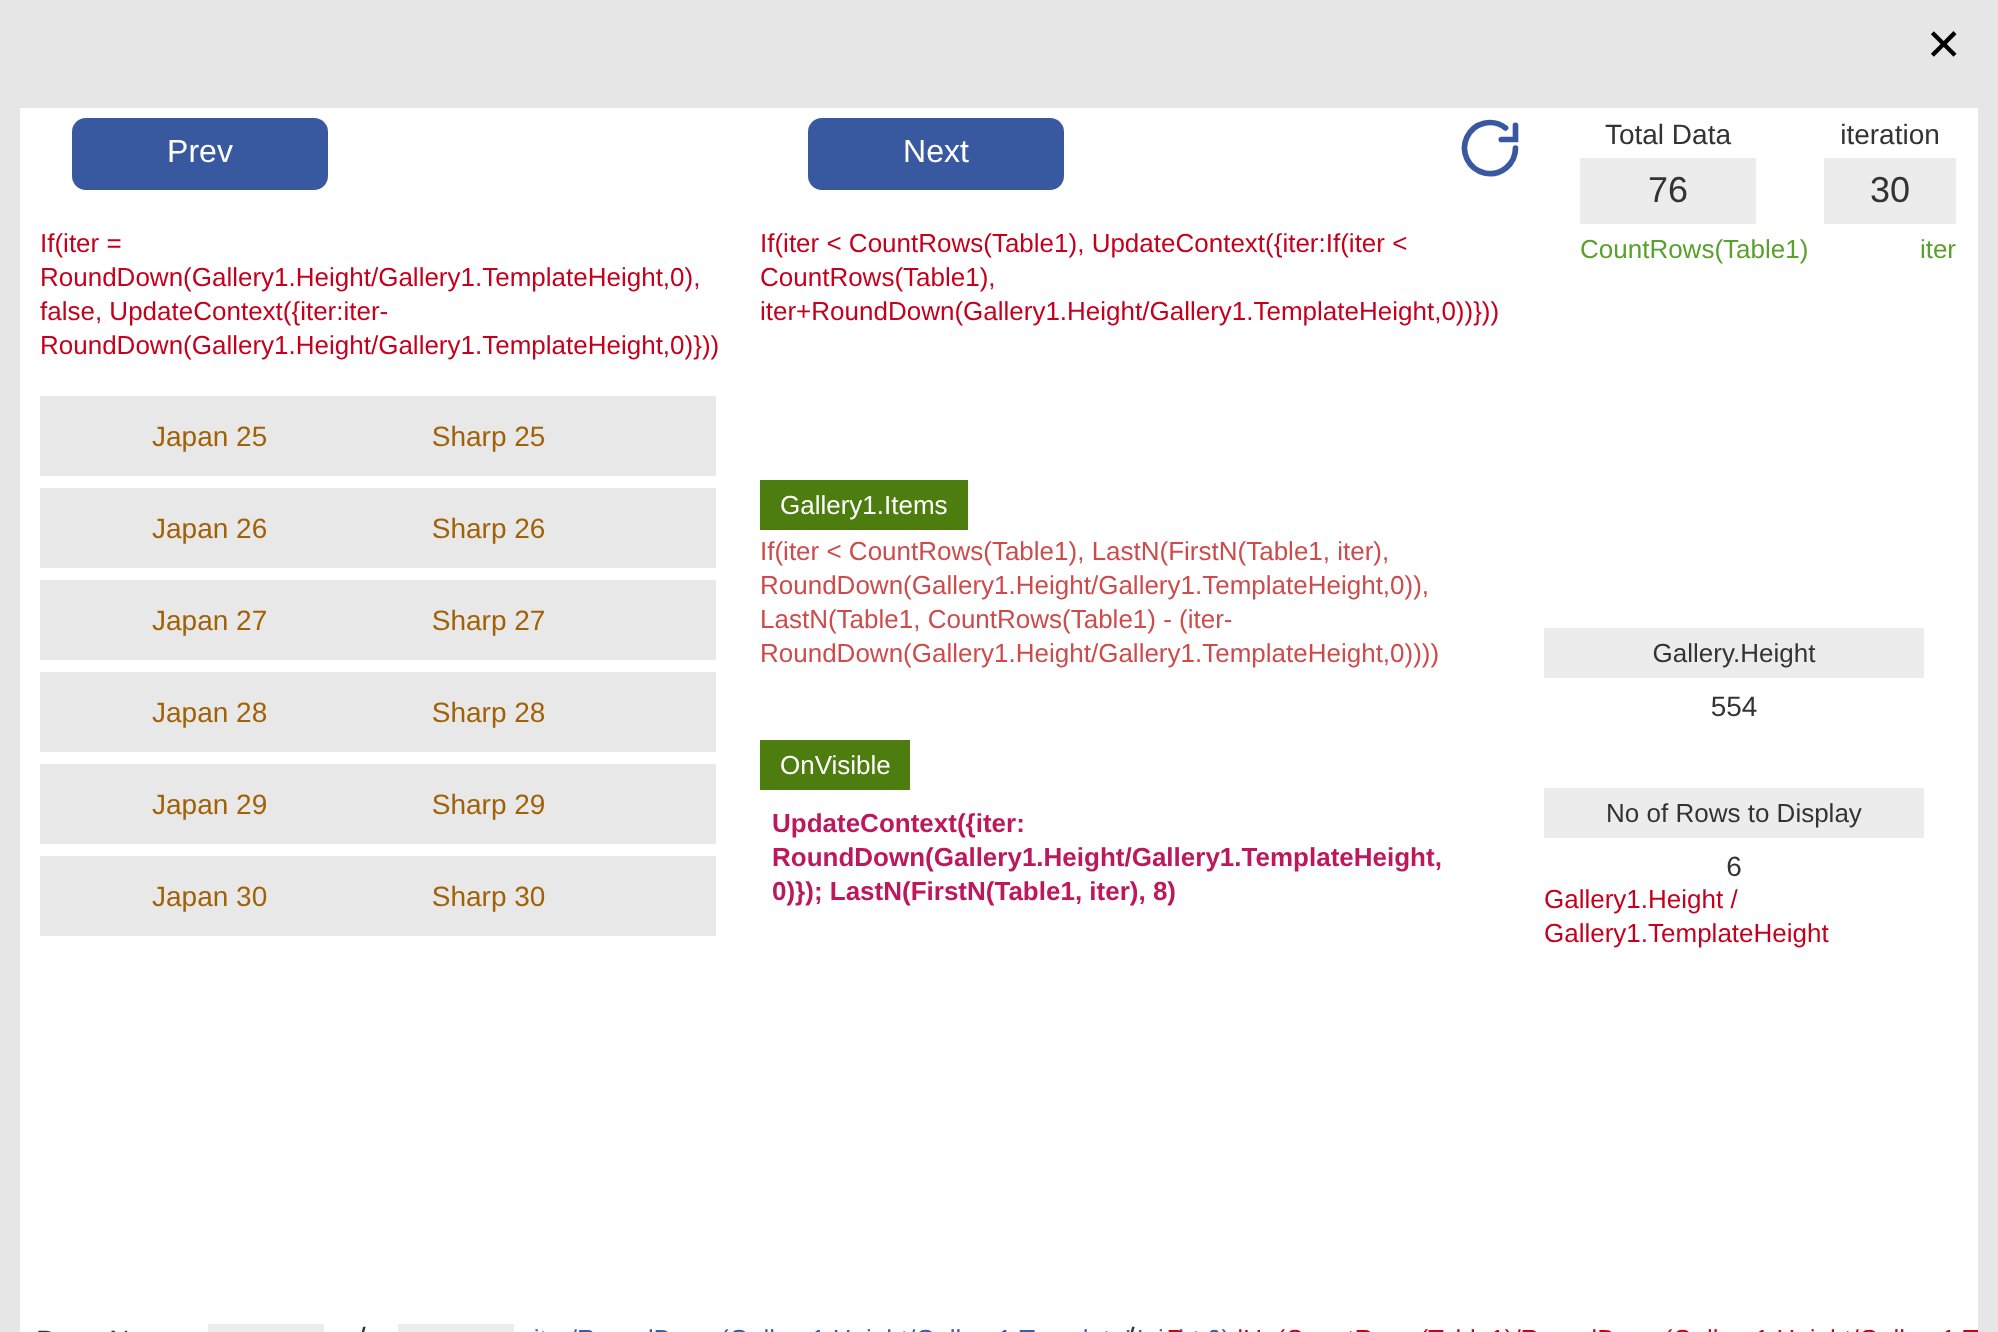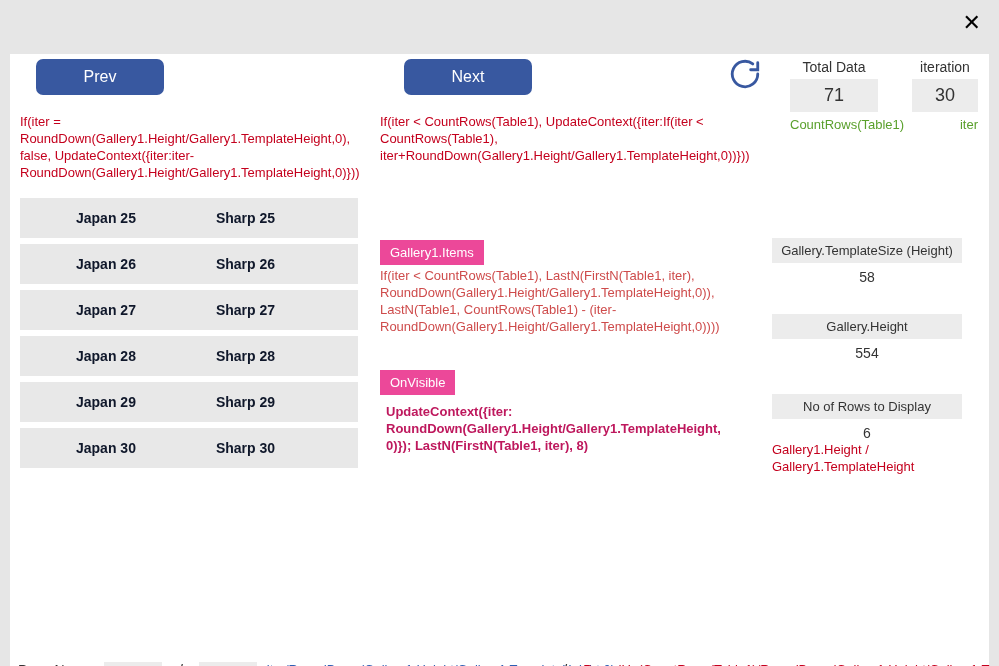--- a/index.html
+++ b/index.html
@@ -74,29 +74,28 @@
 
   .gallery {
     position: absolute; left: 10px; top: 144px; width: 338px;
   }
   .grow {
     background: #e8e8e8;
     height: 40px;
     margin-bottom: 6px;
     display: flex;
     align-items: center;
-    color: #0f172a;
+    color: #a16207;
     font-size: 14px;
-    font-weight: bold;
   }
   .gcol1 { width: 55%; padding-left: 56px; }
   .gcol2 { width: 45%; padding-left: 10px; }
 
   .badge {
-    background: #ec4899;
+    background: #4d7c0f;
     color: #fff;
     font-size: 13px;
     padding: 5px 10px;
     display: inline-block;
   }
   .galleryItemsHdr { position:absolute; left:370px; top:186px; }
   .galleryItemsTxt { position:absolute; left:370px; top:214px; width:320px; }
   .onVisibleHdr { position:absolute; left:370px; top:316px;text-align:right; }
   .onVisibleTxt { position:absolute; left:376px; top:350px; width:334px; }
 
@@ -134,21 +133,21 @@
     <button class="btn prevBtn">Prev</button>
     <button class="btn nextBtn">Next</button>
     <span class="reload">
       <svg width="34" height="34" viewBox="0 0 24 24" fill="none" stroke="currentColor" stroke-width="2" stroke-linecap="round">
         <path d="M21 12a9 9 0 1 1-3.5-7.1"></path>
         <path d="M21 4v5h-5"></path>
       </svg>
     </span>
     <div class="statBox total">
       <div class="statLabel">Total Data</div>
-      <div class="statVal">71</div>
+      <div class="statVal">76</div>
       <div class="statCaption green">CountRows(Table1)</div>
     </div>
     <div class="statBox iter">
       <div class="statLabel">iteration</div>
       <div class="statVal">30</div>
       <div class="statCaption green">iter</div>
     </div>
   </div>
 
   <div class="prevFormula redTxt">If(iter = RoundDown(Gallery1.Height/Gallery1.TemplateHeight,0), false, UpdateContext({iter:iter-RoundDown(Gallery1.Height/Gallery1.TemplateHeight,0)}))</div>
@@ -180,24 +179,20 @@
       <div class="gcol2">Sharp 30</div>
     </div>
   </div>
 
   <span class="badge galleryItemsHdr">Gallery1.Items</span>
   <div class="galleryItemsTxt redTxtL">If(iter &lt; CountRows(Table1), LastN(FirstN(Table1, iter), RoundDown(Gallery1.Height/Gallery1.TemplateHeight,0)), LastN(Table1, CountRows(Table1) - (iter-RoundDown(Gallery1.Height/Gallery1.TemplateHeight,0))))</div>
 
   <span class="badge onVisibleHdr">OnVisible</span>
   <div class="onVisibleTxt purpleTxt">UpdateContext({iter: RoundDown(Gallery1.Height/Gallery1.TemplateHeight, 0)}); LastN(FirstN(Table1, iter), 8)</div>
 
-  <div class="infoBlock ib1">
-    <div class="infoHdr">Gallery.TemplateSize (Height)</div>
-    <div class="infoVal">58</div>
-  </div>
   <div class="infoBlock ib2">
     <div class="infoHdr">Gallery.Height</div>
     <div class="infoVal">554</div>
   </div>
   <div class="infoBlock ib3">
     <div class="infoHdr">No of Rows to Display</div>
     <div class="infoVal">6</div>
   </div>
   <div class="ib3caption">Gallery1.Height / Gallery1.TemplateHeight</div>
 

